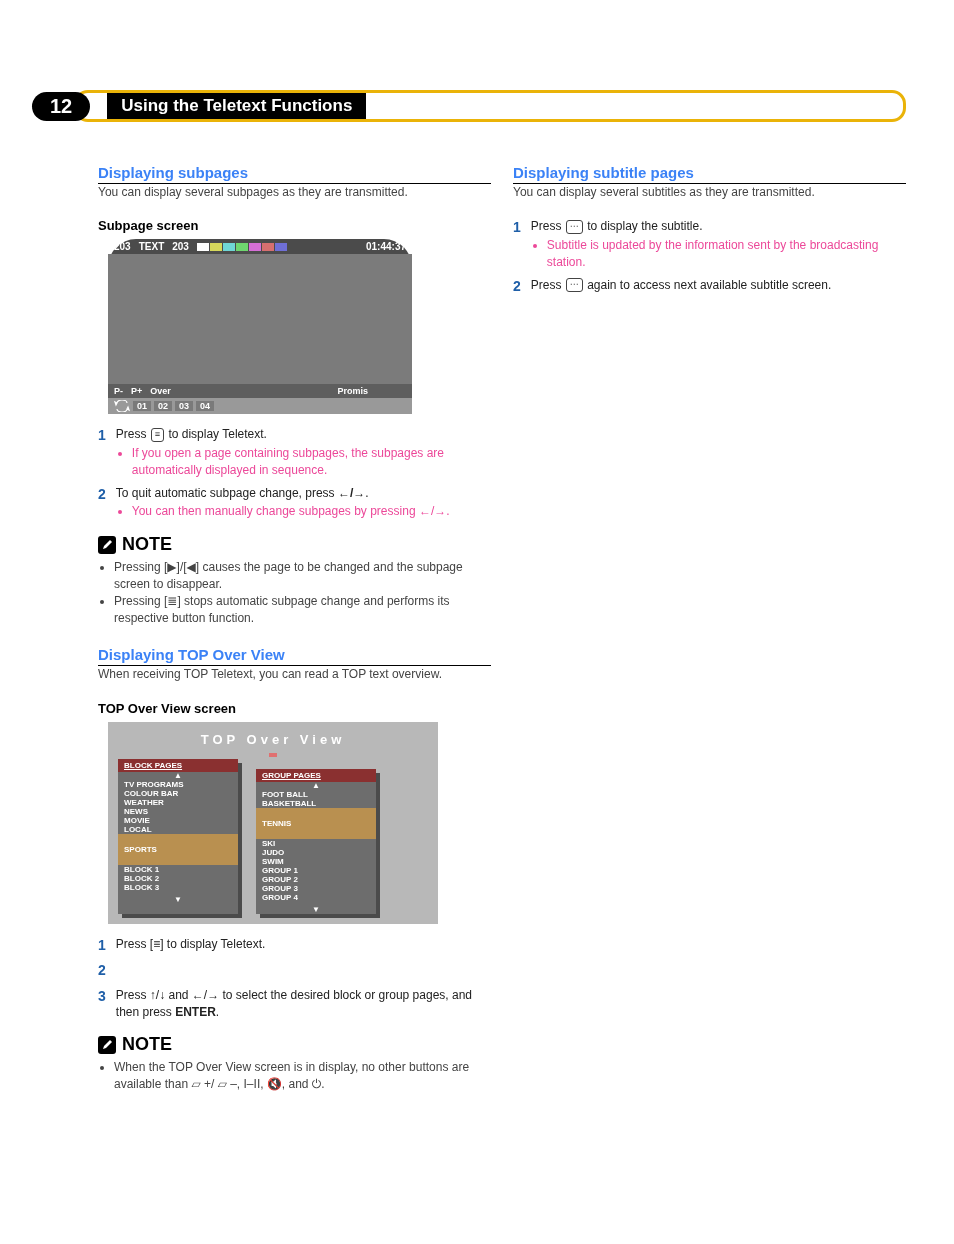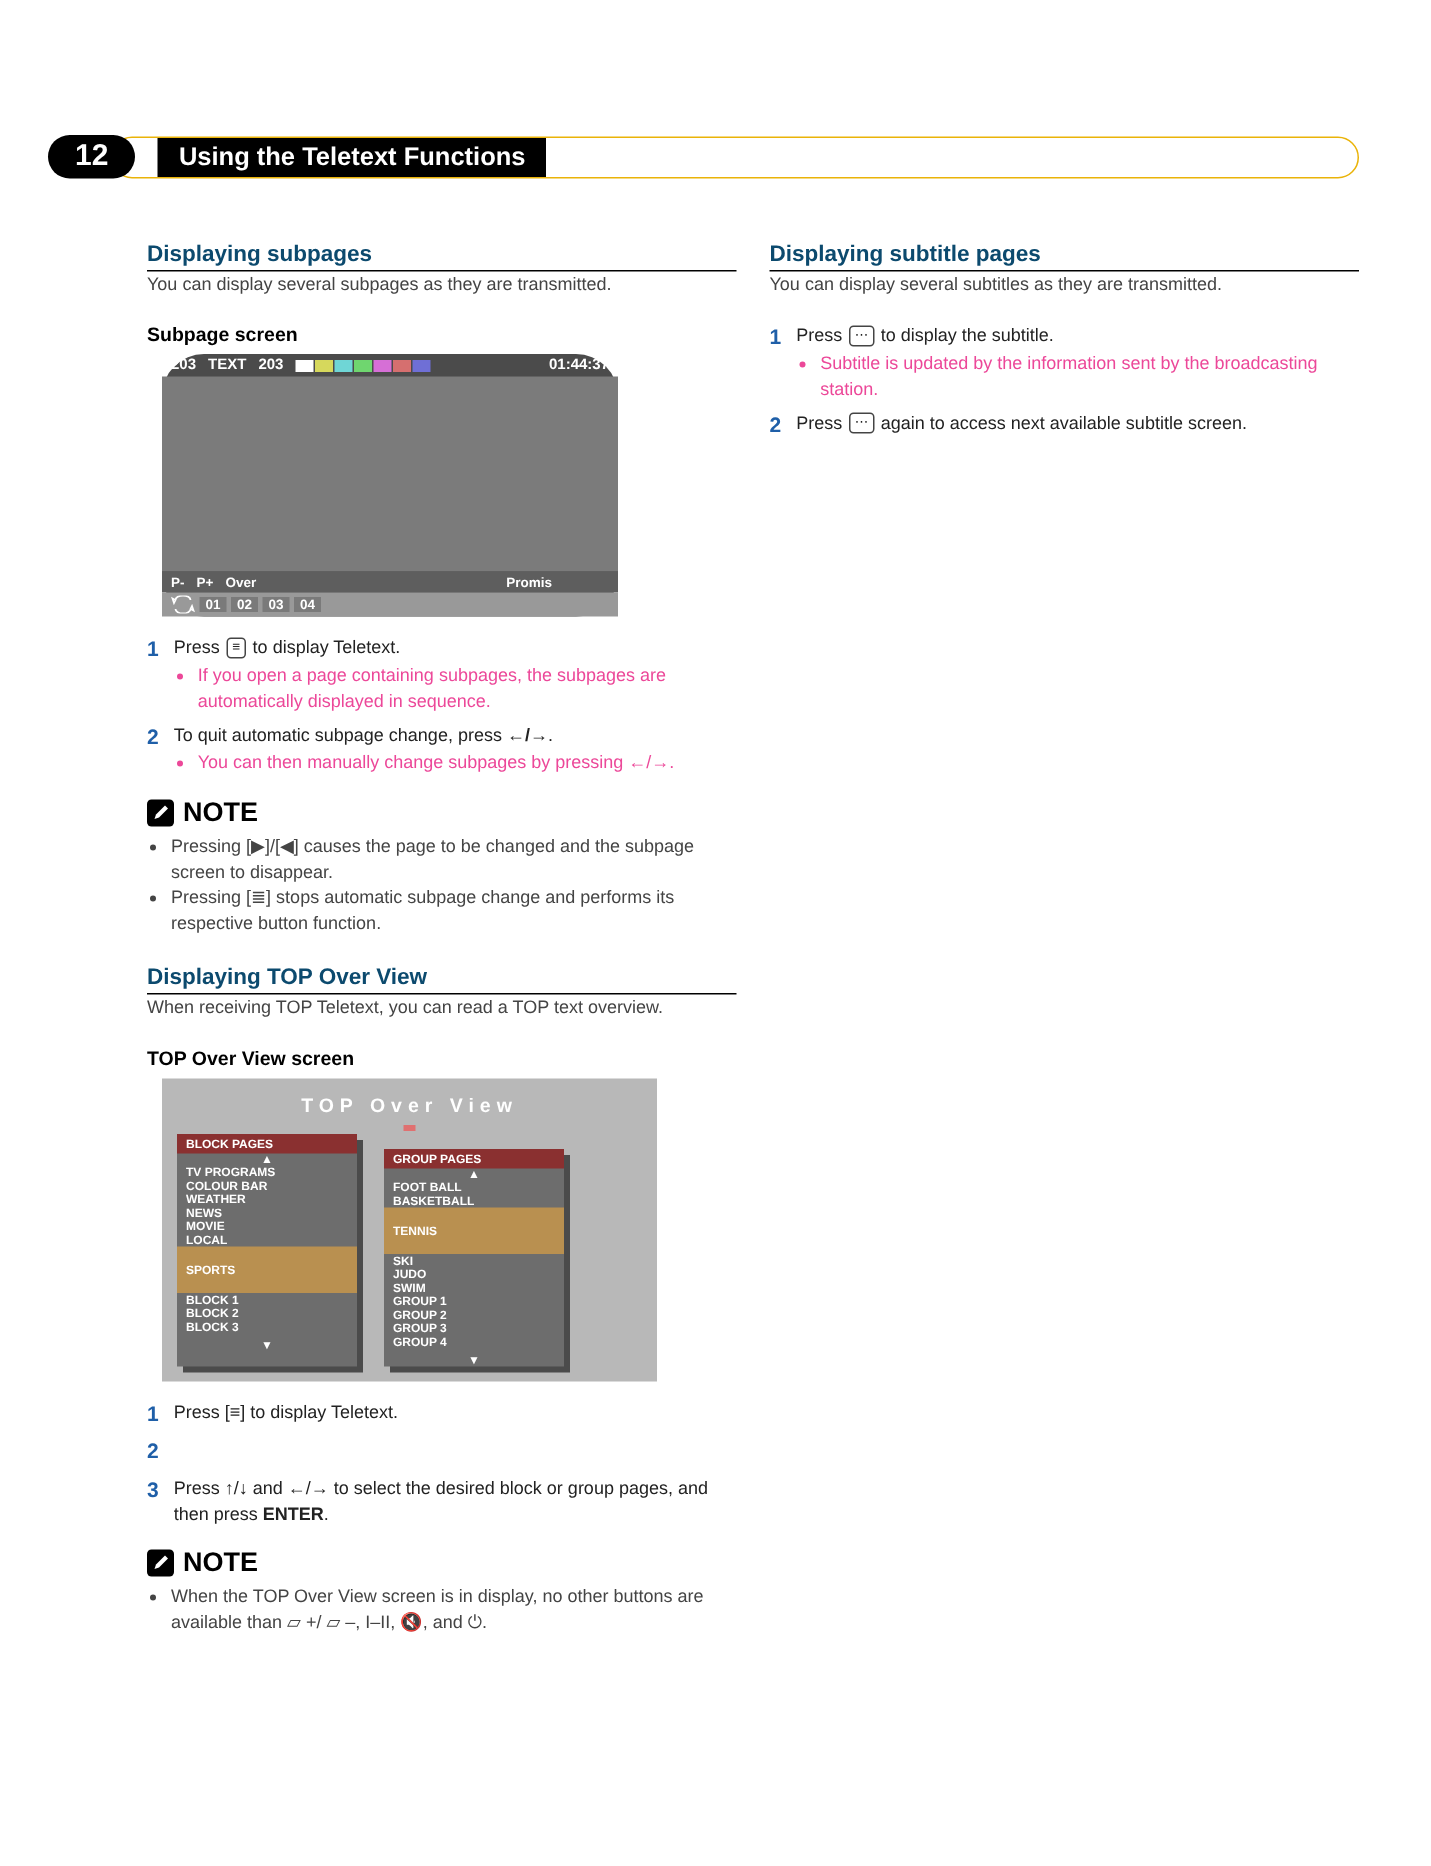--- a/index.html
+++ b/index.html
@@ -1,23 +1,23 @@
 <!DOCTYPE html>
 <html><head>
 <meta charset="utf-8">
 <style>
   body{margin:0;background:#fff;font-family:Helvetica,Arial,sans-serif;color:#000;font-size:13px;}
   .page{width:954px;height:1244px;position:relative;box-sizing:border-box;}
   .chapter-bar{display:flex;align-items:center;margin:90px 48px 0 32px;}
   .chapter-num{background:#000;color:#fff;font-weight:bold;font-size:20px;border-radius:18px;padding:3px 18px;margin-right:10px;z-index:2;}
-  .chapter-title-wrap{flex:1;display:flex;align-items:center;border:1px solid #eab308;border-radius:14px;height:26px;margin-left:-26px;padding-left:30px;}
+  .chapter-title-wrap{flex:1;display:flex;align-items:center;border:3px solid #eab308;border-radius:14px;height:26px;margin-left:-26px;padding-left:30px;}
   .chapter-title{background:#000;color:#fff;font-weight:bold;font-size:17px;height:100%;display:flex;align-items:center;padding:0 14px;}
   .cols{display:flex;gap:22px;margin:42px 48px 0 98px;}
   .col{flex:1;min-width:0;}
-  h2{color:#0c4a6e;font-size:15px;margin:0 0 2px 0;}
+  h2{color:#3b82f6;font-size:15px;margin:0 0 2px 0;}
   .rule{border-top:1px solid #000;margin-top:2px;}
   .body{font-size:12px;line-height:1.35;color:#444;}
   h3{font-size:13px;margin:18px 0 6px 0;}
   .screen{background:#4b4b4b;margin:4px 0 12px 10px;width:304px;border-radius:28px;}
   .ttxt-row{display:flex;align-items:center;color:#fff;font-size:10px;font-weight:bold;padding:2px 6px;gap:8px;}
   .ttxt-row .lbl{flex:0 0 auto;}
   .color-bar{display:flex;gap:1px;}
   .color-bar span{width:12px;height:8px;display:inline-block;} .c-w{background:#fff;} .c-y{background:#d6d85c;} .c-cy{background:#6fd6d6;} .c-g{background:#6fd66f;} .c-m{background:#d66fd6;} .c-rd{background:#d66f6f;} .c-b{background:#6f6fd6;}
   .ttxt-mid{background:#7b7b7b;height:130px;}
   .ttxt-bot1{background:#5e5e5e;display:flex;font-size:9px;font-weight:bold;color:#fff;padding:2px 6px;gap:8px;}
@@ -33,21 +33,21 @@
   .note-icon svg{width:12px;height:12px;fill:#fff;}
   .note-lbl{font-weight:bold;font-size:18px;}
   ul.notes{list-style:disc;margin:0 0 0 16px;padding:0;color:#444;font-size:12px;line-height:1.4;}
   .top-screen{background:#b8b8b8;width:330px;margin:4px 0 12px 10px;padding:10px;box-sizing:border-box;}
   .top-title{color:#fff;font-weight:bold;letter-spacing:4px;text-align:center;font-size:13px;margin-bottom:6px;}
   .marker{width:8px;height:4px;background:#e07070;margin:0 auto 2px;}
   .panels{display:flex;gap:18px;}
   .panel{background:#6d6d6d;box-shadow:4px 4px 0 #4b4b4b;}
   .panel-left{width:120px;}
   .panel-right{width:120px;margin-top:10px;}
-  .panel header{background:#8a3030;color:#fff;font-size:8px;font-weight:bold;padding:2px 6px;}
+  .panel header{background:#8a3030;color:#fff;font-size:8px;font-weight:bold;padding:2px 6px;text-decoration:underline;}
   .arrow-dn,.arrow-up{color:#fff;text-align:center;font-size:8px;line-height:1;}
   .panel ul{list-style:none;margin:0;padding:0 6px 4px;}
   .panel li{color:#fff;font-size:8px;font-weight:bold;padding:0;}
   .panel li.hi{background:#b99050;margin:0 -6px;padding:11px 6px;}
   .btn-icon{display:inline-block;vertical-align:middle;border:1px solid #444;border-radius:3px;padding:0 3px;height:12px;line-height:11px;font-size:9px;margin:0 1px;}
   .arrow-gl{font-family:Arial;font-weight:bold;}
   .bold{font-weight:bold;}
 </style>
 </head>
 <body>

